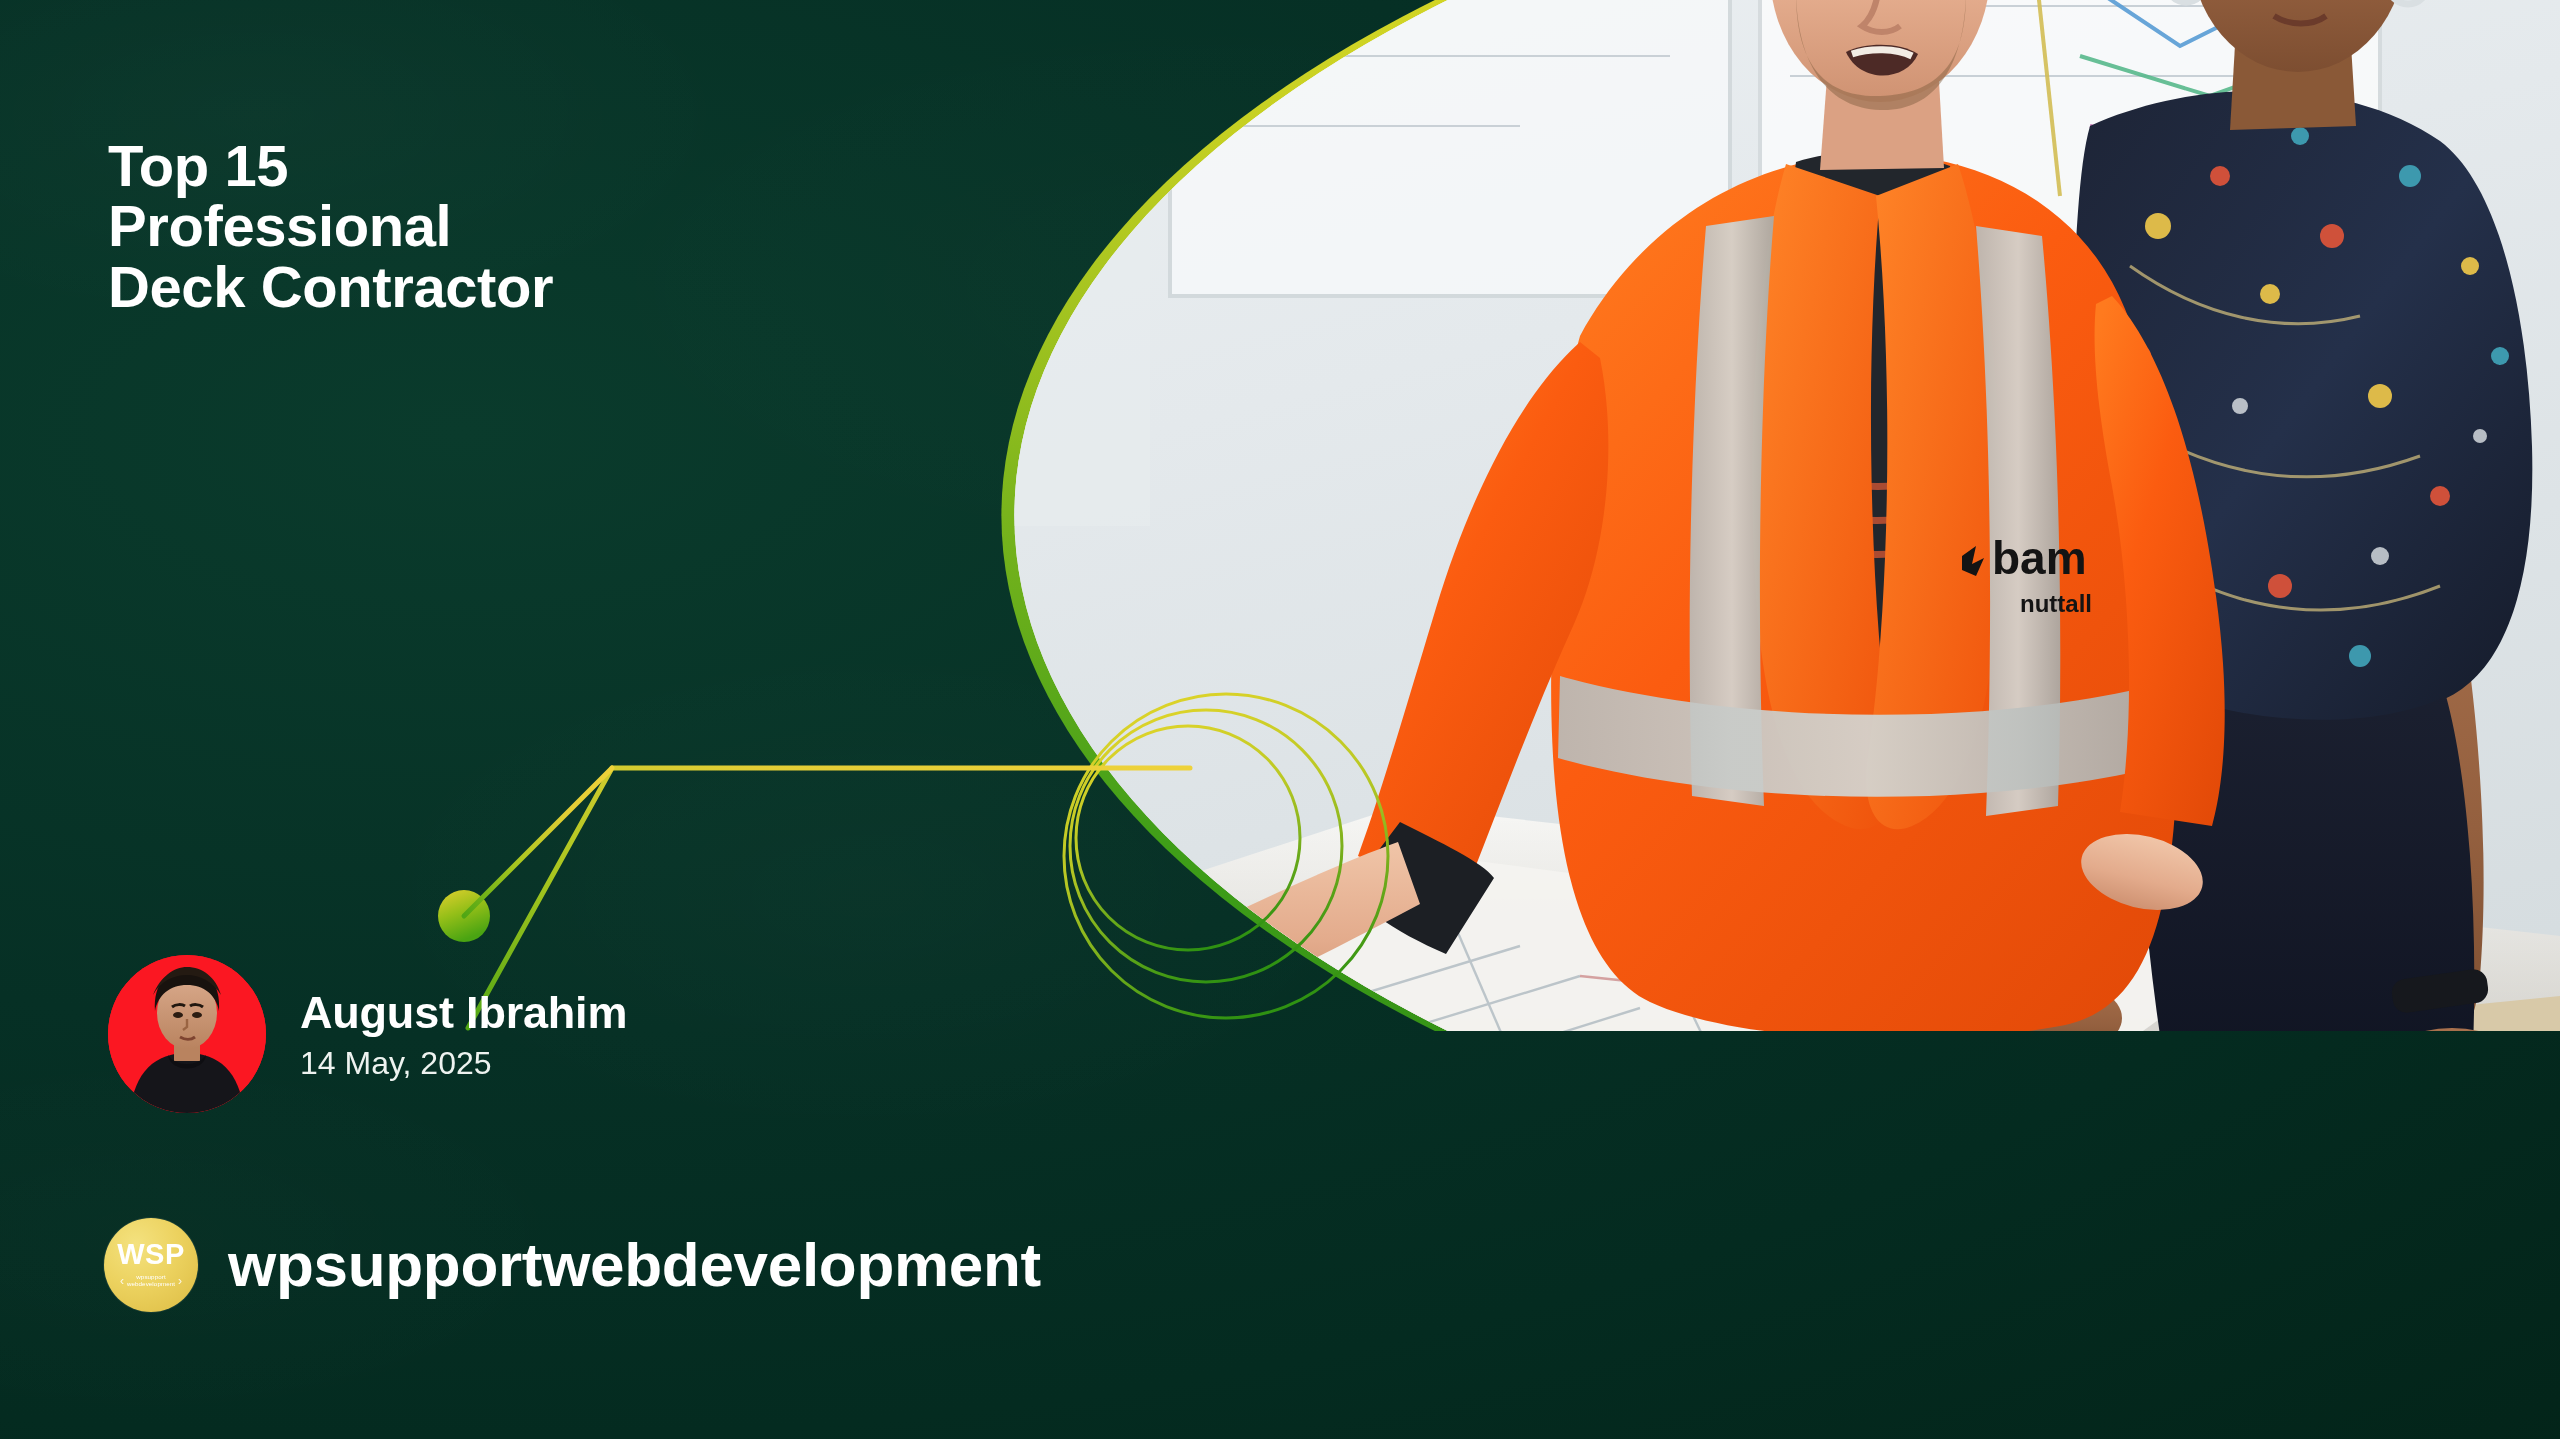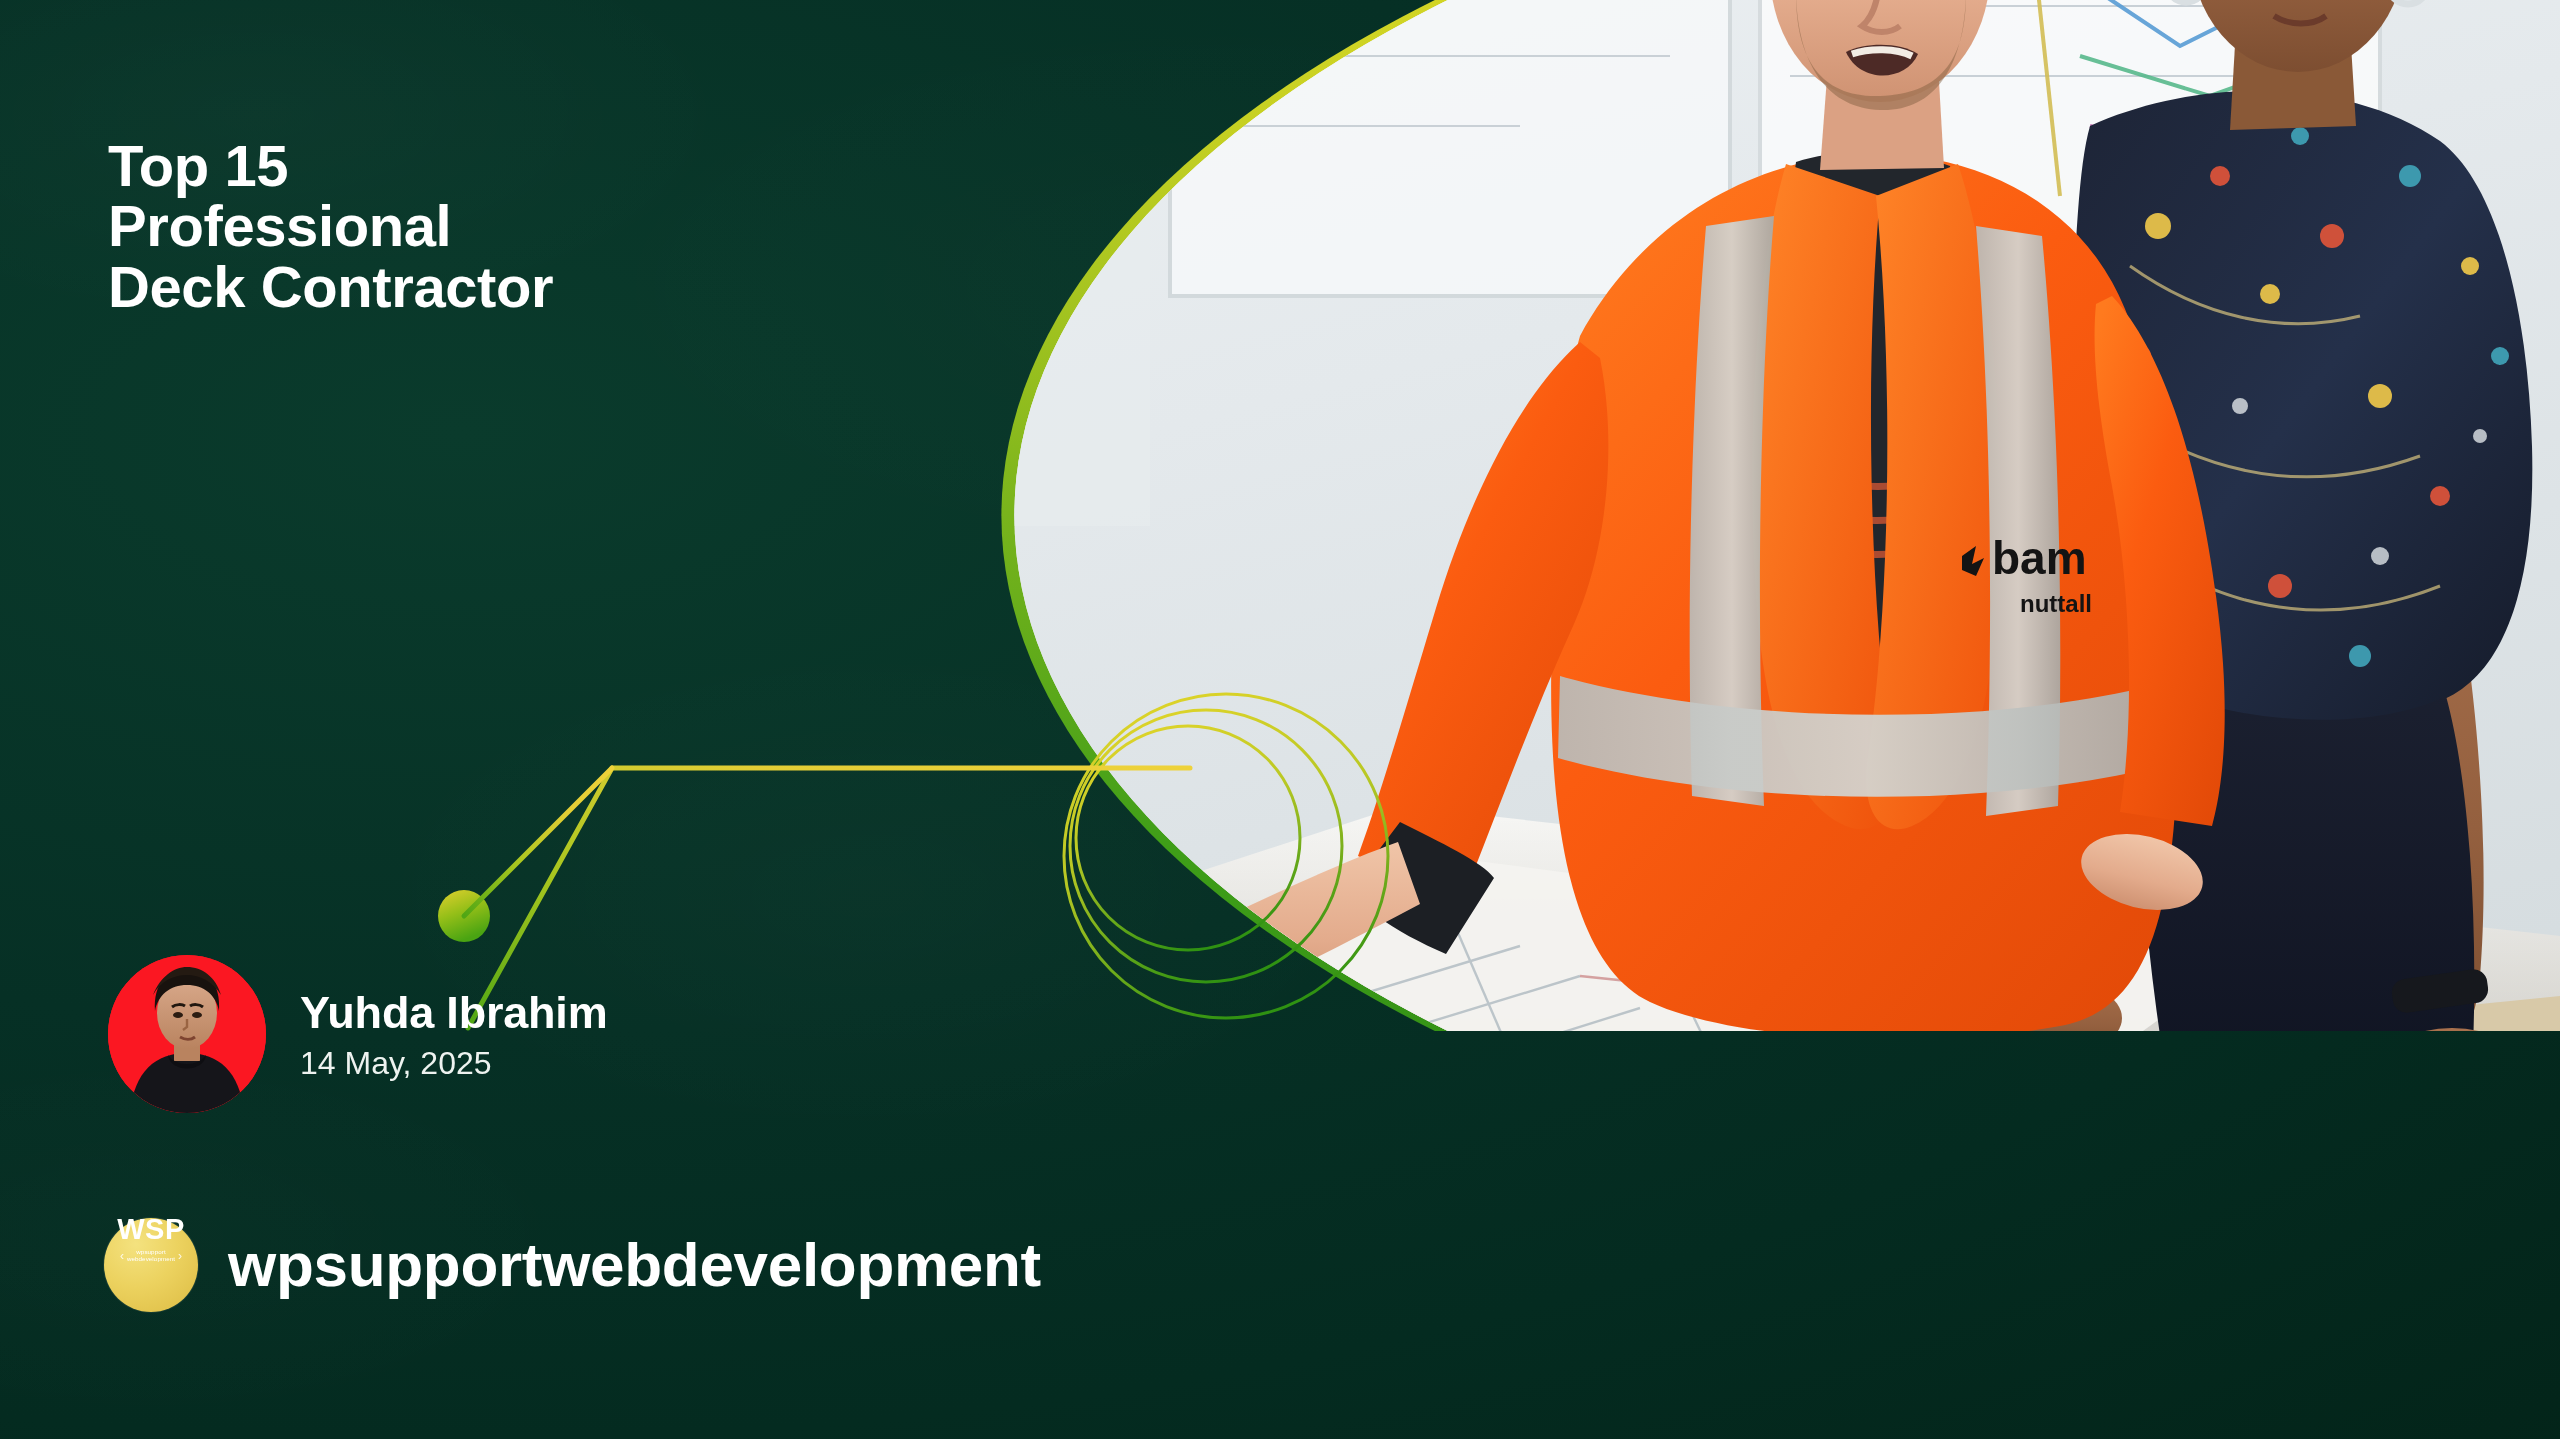--- a/index.html
+++ b/index.html
@@ -127,21 +127,21 @@
     left:104px; top:1218px;
     display:flex; align-items:center; gap:30px;
     z-index:6;
   }
   .brand-badge{
     position:relative;
     width:94px; height:94px;
     border-radius:50%;
     background:radial-gradient(circle at 34% 28%, #f4e27f 0%, #ecd25f 46%, #dcbb43 100%);
     display:flex; flex-direction:column;
-    align-items:center; justify-content:flex-start;
+    align-items:center; justify-content:center;
     flex:0 0 auto;
     box-shadow:0 0 0 1px rgba(255,255,255,.07);
   }
   .brand-badge .wsp{
     color:#ffffff;
     font-size:29px;
     font-weight:700;
     letter-spacing:.5px;
     line-height:1;
     margin-top:-3px;
@@ -508,21 +508,21 @@
         <path d="M82 51 C85 49 91 49 95 52" stroke="#21170f" stroke-width="3" fill="none"></path>
 
         <ellipse cx="70" cy="60" rx="5" ry="3" fill="#2b1c12"></ellipse>
         <ellipse cx="89" cy="60" rx="5" ry="3" fill="#2b1c12"></ellipse>
 
         <path d="M79 64 L79 72 L75 75" stroke="#9a6442" stroke-width="2.4" fill="none"></path>
         <path d="M72 82 C77 85 83 85 87 82" stroke="#7e4430" stroke-width="3" fill="none"></path>
       </svg>
     </div>
     <div class="author-meta">
-      <div class="author-name">Yuhda Ibrahim</div>
+      <div class="author-name">August Ibrahim</div>
       <div class="author-date">14 May, 2025</div>
     </div>
   </div>
 
   <div class="brand">
     <div class="brand-badge">
       <div class="wsp">WSP</div>
       <div class="badge-sub">
         <span class="chev">‹</span>
         <span class="tiny">

